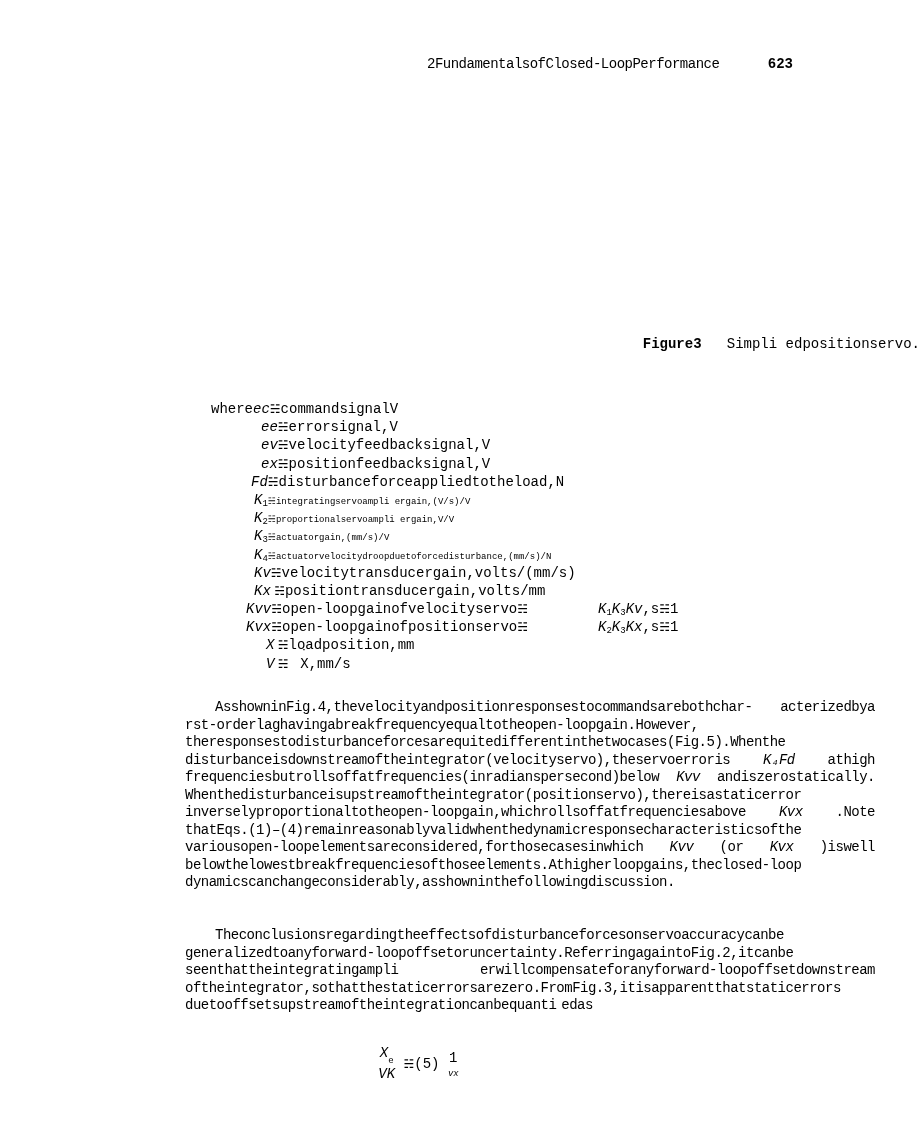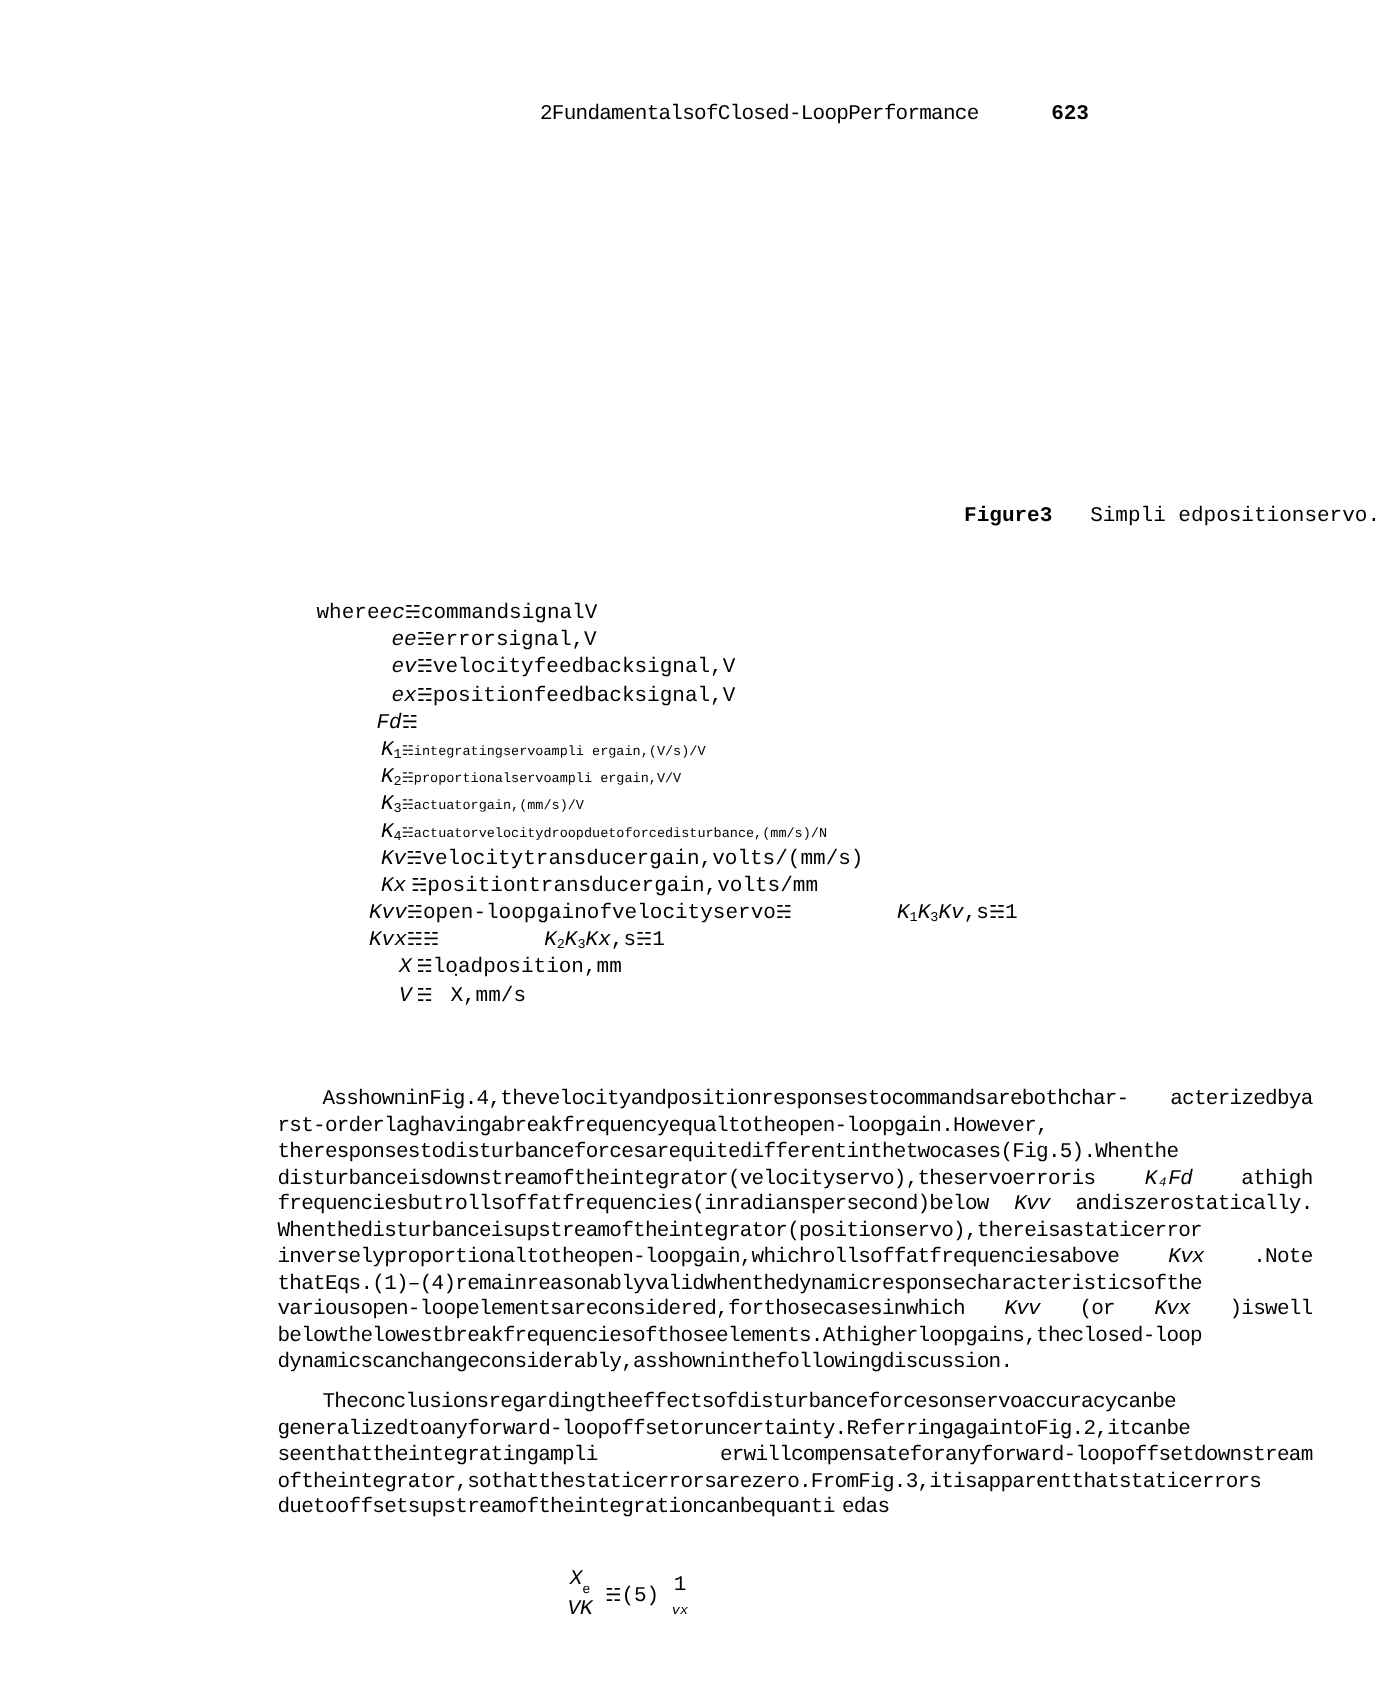--- a/index.html
+++ b/index.html
@@ -11,24 +11,24 @@
     width: 920px;
     height: 1135px;
     background: #fff;
     color: #000;
     position: relative;
     font-size: 14px;
     line-height: 1.3;
   }
   .page-header {
     position: absolute;
-    top: 67px;
+    top: 55px;
     right: 60px;
     width: 500px;
-    text-align: left;
+    text-align: center;
     font-size: 14px;
   }
   .page-header .section {
     letter-spacing: -0.5px;
   }
   .page-header .pagenum {
     font-weight: bold;
     margin-left: 40px;
   }
   .fig-caption {
@@ -62,21 +62,21 @@
   .para {
     position: absolute;
     left: 185px;
     width: 690px;
     text-align: justify;
     font-size: 14px;
     letter-spacing: -0.5px;
     word-spacing: -3px;
     line-height: 1.25;
   }
-  #para1 { top: 725px; }
+  #para1 { top: 699px; }
   #para2 { top: 927px; }
   .first-indent { text-indent: 30px; }
   .eq-block {
     position: absolute;
     top: 1044px;
     left: 0;
     width: 837px;
     text-align: center;
     font-size: 14px;
     font-style: italic;
@@ -120,20 +120,21 @@
     <span>velocityfeedbacksignal,V</span>
   </div>
   <div class="row indent">
     <span class="ital">ex</span>
     <span class="eqglyph">​☵</span>
     <span>positionfeedbacksignal,V</span>
   </div>
   <div class="row" style="padding-left:40px">
     <span class="ital">Fd </span>
     <span class="eqglyph">​☵</span>
+    <span>disturbanceforceappliedtotheload,N</span>
   </div>
 
   <div class="row" style="padding-left:43px">
     <span class="ital">K</span>
       <span class="sub">1</span>
     <span class="eqglyph small">☵</span>
     <span class="small">integratingservoampli ergain,(V/s)/V</span>
   </div>
   <div class="row" style="padding-left:43px">
     <span class="ital">K</span>
@@ -176,20 +177,21 @@
     <span class="ital">K</span>
       <span class="sub">3</span>
     <span class="ital">Kv</span>
     <span>,s</span>
     <span class="eqglyph">☵</span>
     <span>1</span>
   </div>
   <div class="row" style="padding-left:35px">
     <span class="ital">Kvx</span>
     <span class="eqglyph">​☵</span>
+    <span>open-loopgainofpositionservo</span>
     <span class="eqglyph">☵</span>
     <span style="display:inline-block;width:70px"></span>
     <span class="ital">K</span>
       <span class="sub">2</span>
     <span class="ital">K</span>
       <span class="sub">3</span>
     <span class="ital">Kx</span>
     <span>,s</span>
     <span class="eqglyph">☵</span>
     <span>1</span>

